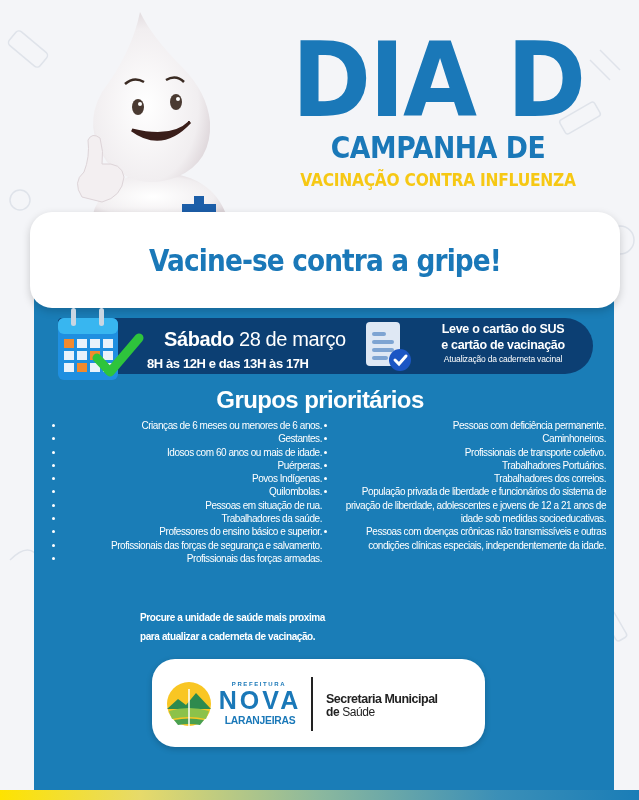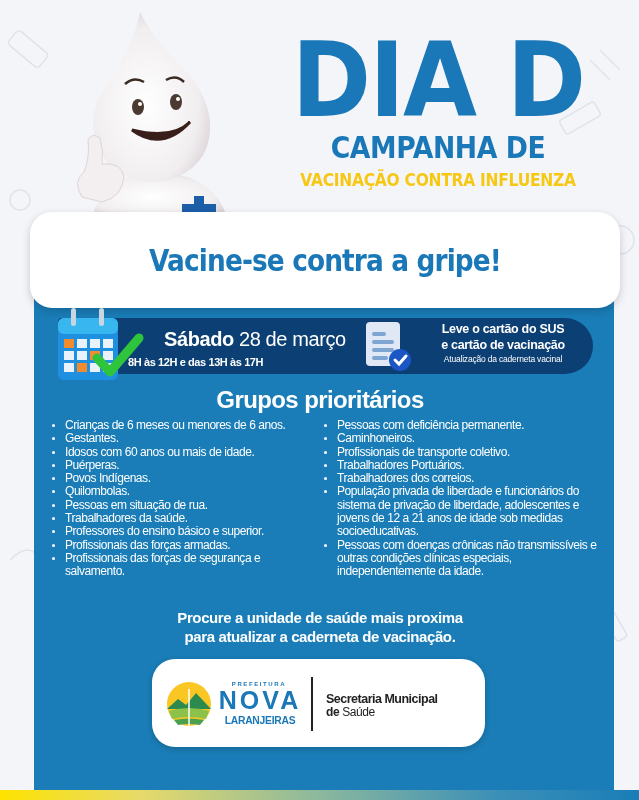--- a/index.html
+++ b/index.html
@@ -57,50 +57,50 @@
       position: absolute; left: 58px; top: 318px; width: 535px; height: 56px;
       background: #0c3f73; border-radius: 4px 28px 28px 4px;
     }
     .cal-icon { position: absolute; left: 55px; top: 306px; width: 90px; height: 80px; }
     .date-line {
       position: absolute; left: 140px; top: 329px; color: #fff;
       font-size: 20px; line-height: 1; letter-spacing: -0.4px; margin-left: 24px;
     }
     .date-line b { font-weight: bold; }
     .hours-line {
-      position: absolute; left: 128px; top: 356px; color: #fff;
-      font-size: 11px; font-weight: bold; letter-spacing: -0.4px;
+      position: absolute; left: 147px; top: 356px; color: #fff;
+      font-size: 13px; font-weight: bold; letter-spacing: -0.4px;
     }
     .doc-icon { position: absolute; left: 360px; top: 318px; width: 60px; height: 56px; }
     .sus-text {
       position: absolute; left: 418px; top: 321px; width: 170px; text-align: center; color: #fff;
     }
     .sus-l1, .sus-l2 { font-size: 12.5px; font-weight: bold; line-height: 16px; letter-spacing: -0.3px; }
     .sus-l3 { font-size: 8.5px; line-height: 12px; letter-spacing: -0.2px; }
 
     
     .groups-title {
       position: absolute; left: 180px; top: 386px; width: 280px; text-align: center;
       color: #fff; font-size: 24px; font-weight: bold; letter-spacing: -0.6px;
     }
     .col { position: absolute; top: 419px; list-style: none; color: #fff; }
     .col-left { left: 50px; width: 272px; }
     .col-right { left: 322px; width: 284px; }
     .col li {
       position: relative; padding-left: 15px;
-      font-size: 12px; line-height: 13.3px; letter-spacing: -0.45px;
+      font-size: 10px; line-height: 13.3px; letter-spacing: -0.45px; text-align: right;
     }
     .col li::before {
       content: ""; position: absolute; left: 2px; top: 5px;
       width: 3px; height: 3px; background: #fff; border-radius: 50%;
     }
 
     .cta {
-      position: absolute; left: 140px; top: 608px; width: 360px; text-align: center;
-      color: #fff; font-size: 15px; font-weight: bold; line-height: 19px; letter-spacing: -0.4px;
+      position: absolute; left: 140px; top: 608px; width: 360px; text-align: left;
+      color: #fff; font-size: 10px; font-weight: bold; line-height: 19px; letter-spacing: -0.4px;
     }
 
     
     .logo-card {
       position: absolute; left: 152px; top: 659px; width: 333px; height: 88px;
       background: #ffffff; border-radius: 23px; box-shadow: 0 2px 6px rgba(0,0,0,0.2);
     }
     .sun-logo { position: absolute; left: 12px; top: 20px; width: 50px; height: 50px; }
     .pref-small {
       position: absolute; left: 77px; top: 22px; width: 60px; text-align: center;
@@ -225,22 +225,22 @@
 <ul class="col col-left">
   <li>Crianças de 6 meses ou menores de 6 anos.</li>
   <li>Gestantes.</li>
   <li>Idosos com 60 anos ou mais de idade.</li>
   <li>Puérperas.</li>
   <li>Povos Indígenas.</li>
   <li>Quilombolas.</li>
   <li>Pessoas em situação de rua.</li>
   <li>Trabalhadores da saúde.</li>
   <li>Professores do ensino básico e superior.</li>
+  <li>Profissionais das forças de segurança e salvamento.</li>
   <li>Profissionais das forças armadas.</li>
-  <li>Profissionais das forças de segurança e salvamento.</li>
 </ul>
 
 <ul class="col col-right">
   <li>Pessoas com deficiência permanente.</li>
   <li>Caminhoneiros.</li>
   <li>Profissionais de transporte coletivo.</li>
   <li>Trabalhadores Portuários.</li>
   <li>Trabalhadores dos correios.</li>
   <li>População privada de liberdade e funcionários do sistema de privação de liberdade, adolescentes e jovens de 12 a 21 anos de idade sob medidas socioeducativas.</li>
   <li>Pessoas com doenças crônicas não transmissíveis e outras condições clínicas especiais, independentemente da idade.</li>

